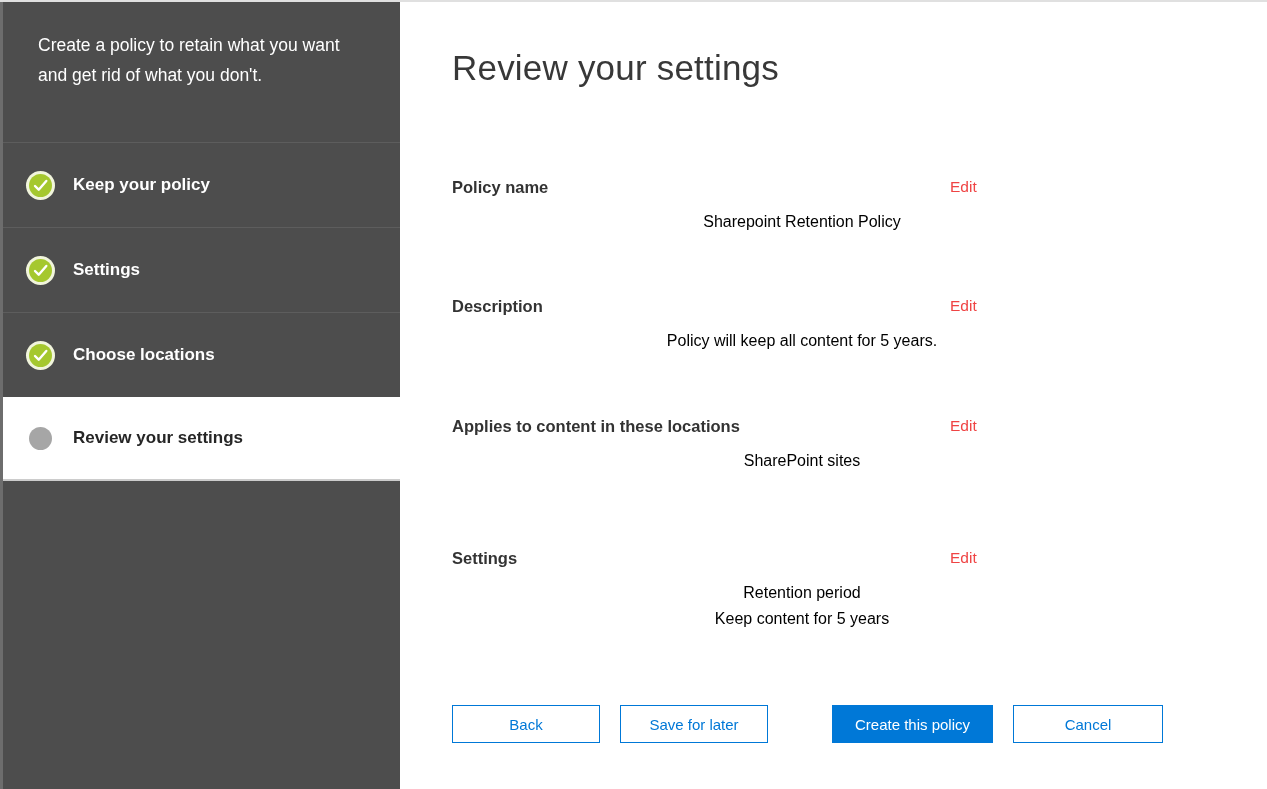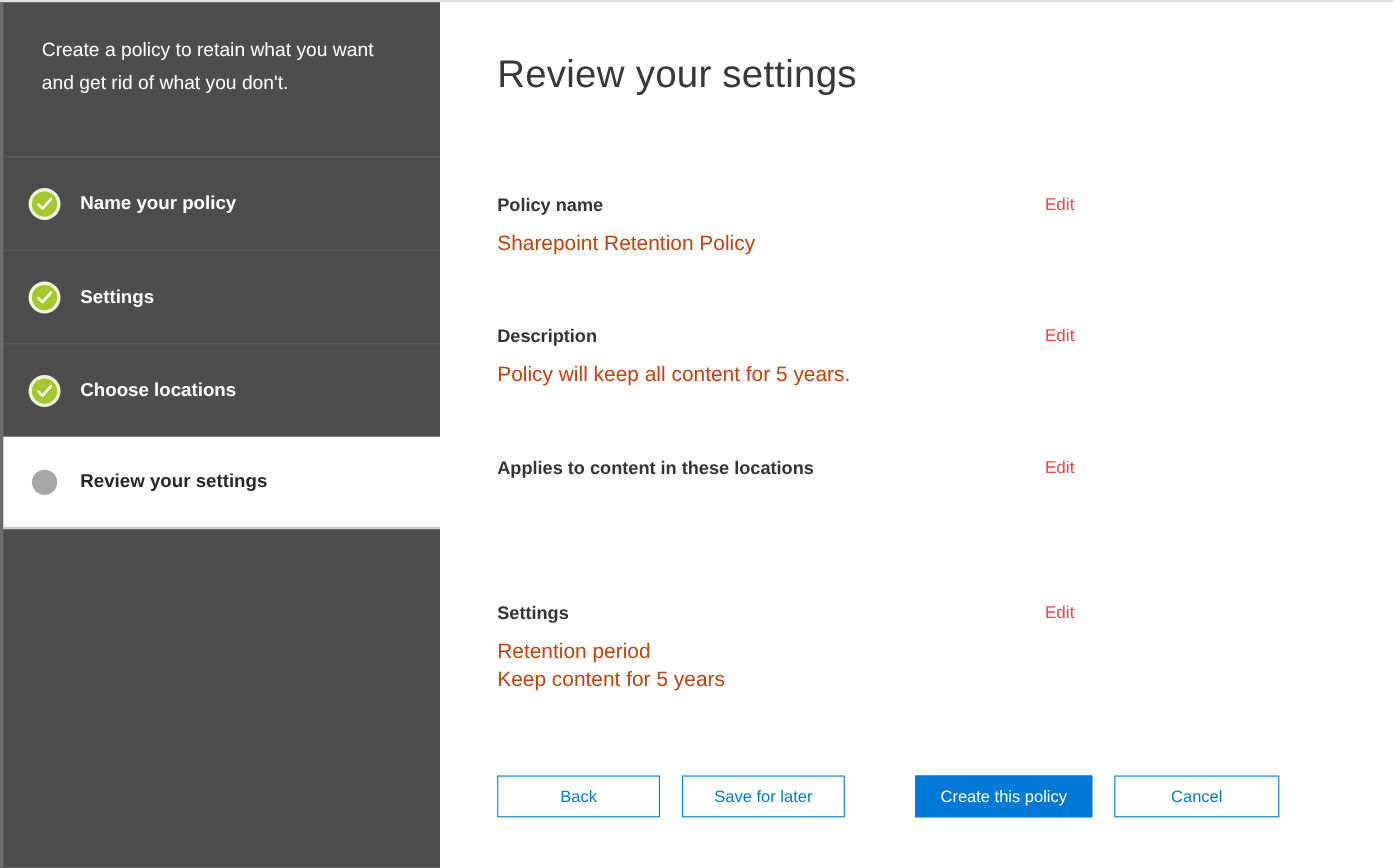--- a/index.html
+++ b/index.html
@@ -140,23 +140,24 @@
     left: 498px;
     top: 0;
     font-size: 15.5px;
     line-height: 22px;
     color: #ef4444;
     text-decoration: none;
     cursor: pointer;
   }
   .sec-values {
     margin-top: 11px;
-    font-size: 19px;
-    color: #c2410c;
+    font-size: 16px;
+    color: #000000;
     line-height: 26px;
+    text-align: center;
   }
 
   
   .button-row {
     position: absolute;
     top: 703px;
     left: 52px;
     display: flex;
     gap: 20px;
   }
@@ -186,21 +187,21 @@
 
   <div class="sidebar">
     <div class="sidebar-intro">Create a policy to retain what you want and get rid of what you don't.</div>
 
     <div class="step">
       <span class="step-circle complete">
         <svg width="23" height="23" viewBox="0 0 23 23">
             <path d="M6 12 l3.7 3.7 L17.3 7" fill="none" stroke="#ffffff" stroke-width="2.4" stroke-linecap="round" stroke-linejoin="round"></path>
           </svg>
       </span>
-      <span class="step-label">Name your policy</span>
+      <span class="step-label">Keep your policy</span>
     </div>
 
     <div class="step">
       <span class="step-circle complete">
         <svg width="23" height="23" viewBox="0 0 23 23">
             <path d="M6 12 l3.7 3.7 L17.3 7" fill="none" stroke="#ffffff" stroke-width="2.4" stroke-linecap="round" stroke-linejoin="round"></path>
           </svg>
       </span>
       <span class="step-label">Settings</span>
     </div>
@@ -243,20 +244,23 @@
       <div class="sec-values">
         <div>Policy will keep all content for 5 years.</div>
       </div>
     </div>
 
     <div class="section sec-3">
       <div class="sec-head">
         <span class="sec-label">Applies to content in these locations</span>
         <a class="edit-link">Edit</a>
       </div>
+      <div class="sec-values">
+        <div>SharePoint sites</div>
+      </div>
     </div>
 
     <div class="section sec-4">
       <div class="sec-head">
         <span class="sec-label">Settings</span>
         <a class="edit-link">Edit</a>
       </div>
       <div class="sec-values">
         <div>Retention period</div>
         <div>Keep content for 5 years</div>

